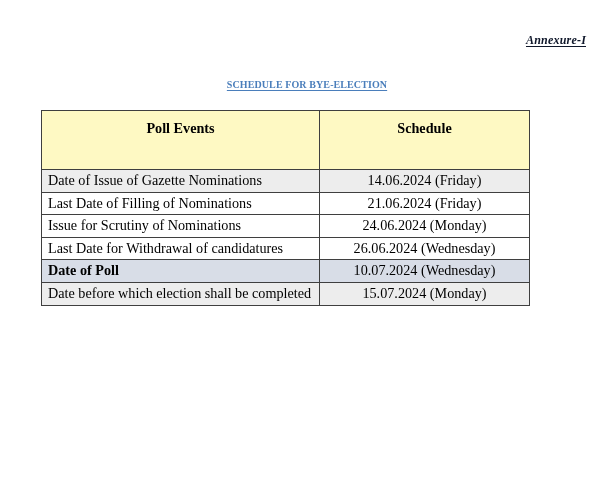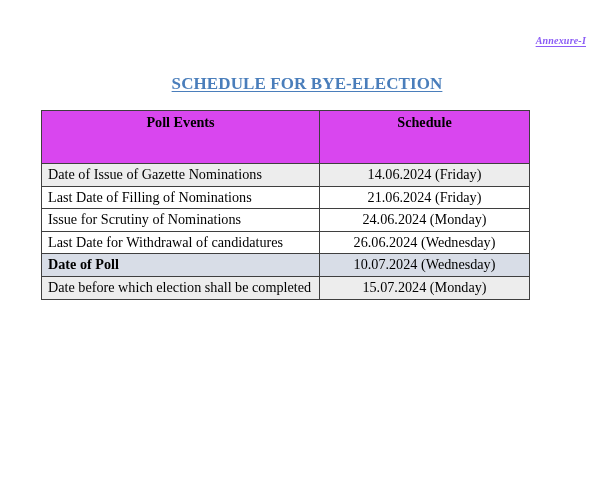--- a/index.html
+++ b/index.html
@@ -25,43 +25,43 @@
 
   
   .annexure-wrap {
     position: absolute;
     top: 30px;
     right: 14px;
     text-align: right;
   }
   .annexure {
     display: inline-block;
-    font-size: 10px;
+    font-size: 12px;
     font-weight: bold;
     font-style: italic;
     text-decoration: underline;
     text-underline-offset: 2px;
     letter-spacing: 0.2px;
-    color: #8b5cf6;
+    color: #0f172a;
     white-space: nowrap;
   }
 
   
   .title-wrap {
     position: absolute;
     top: 74px;
     left: 0;
     width: 600px;
     text-align: center;
     padding-left: 14px;
     box-sizing: border-box;
   }
   .doc-title {
     display: inline-block;
-    font-size: 17px;
+    font-size: 10px;
     font-weight: bold;
     text-decoration: underline;
     text-underline-offset: 2px;
     letter-spacing: 0.1px;
     white-space: nowrap;
   }
 
   
   .table-wrap {
     position: absolute;
@@ -84,22 +84,22 @@
     padding: 2px 6px 3px 6px;
     vertical-align: top;
     font-size: 14.2px;
     line-height: 1.17;
   }
 
   table.schedule thead th {
     height: 46px;
     font-weight: bold;
     text-align: center;
-    background: #d946ef;
-    padding-top: 3px;
+    background: #fef9c3;
+    padding-top: 9px;
   }
 
   td.event-cell {
     text-align: left;
     white-space: pre-line;
   }
   td.sched-cell {
     text-align: center;
   }
 

